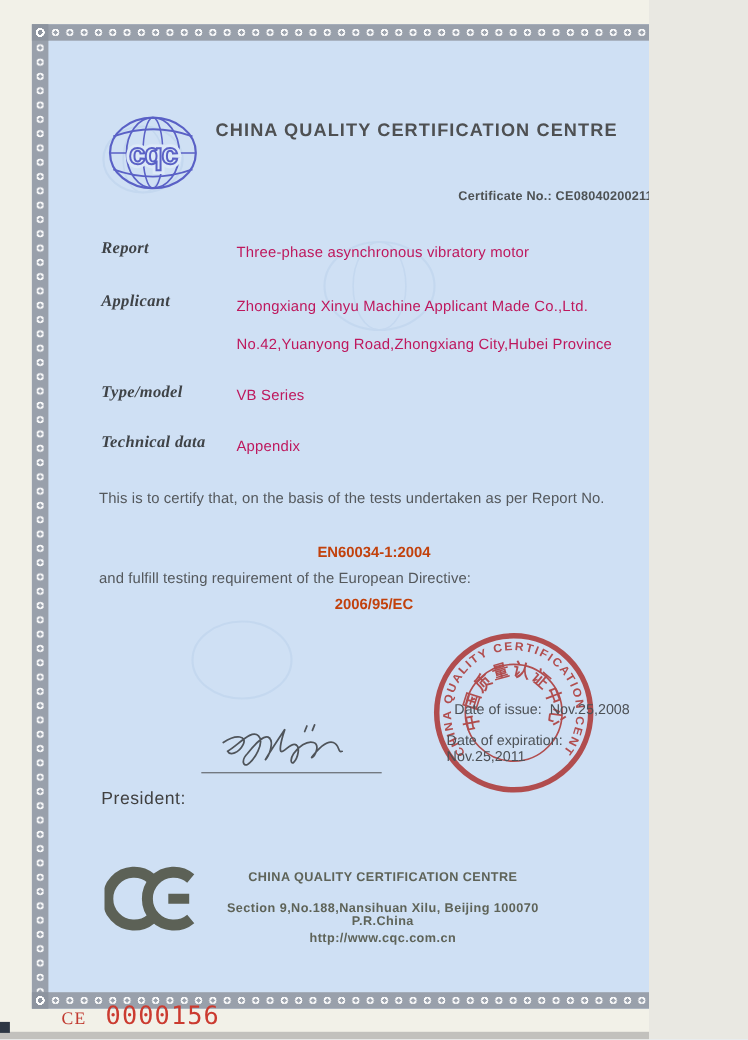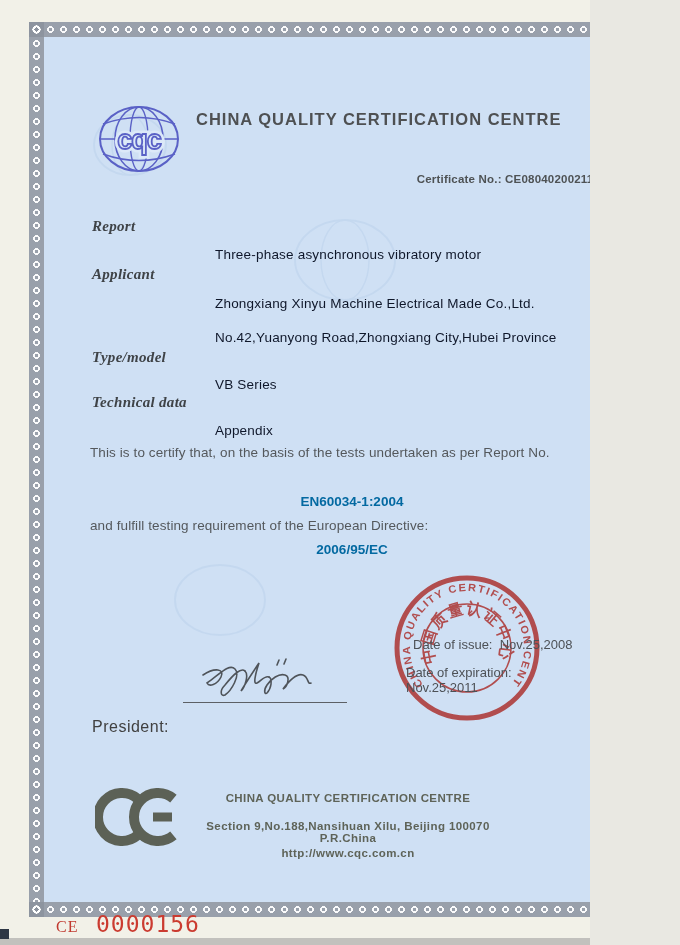--- a/index.html
+++ b/index.html
@@ -20,23 +20,23 @@
             background-image: radial-gradient(circle 6px at 50% 50%,
               rgba(255,255,255,0) 0 2.2px, #fff 2.2px 4px, rgba(255,255,255,0) 4.2px); }
 
   .abs { position:absolute; }
   .wm { position:absolute; opacity:.16; }
 
   .org-title { font-size:16.5px; font-weight:bold; letter-spacing:1px; color:#4e5052; }
   .certno { font-size:11.5px; font-weight:bold; color:#4e5254; letter-spacing:.2px; }
   .flabel { font-family:"Liberation Serif", serif; font-style:italic; font-weight:bold;
             font-size:15px; color:#3f4347; letter-spacing:.3px; }
-  .fvalue { font-size:13.5px; color:#0f172a; letter-spacing:.2px;margin-top:25px; }
+  .fvalue { font-size:13.5px; color:#be185d; letter-spacing:.2px; }
   .bodyline { font-size:13.5px; color:#54585c; letter-spacing:.1px; }
-  .centerbold { font-size:13.5px; font-weight:bold; color:#0369a1; text-align:center; width:520px; left:92px; }
+  .centerbold { font-size:13.5px; font-weight:bold; color:#c2410c; text-align:center; width:520px; left:80px; }
   .dateline { font-size:13px; color:#4d5156; z-index:5; }
   .president { font-size:16px; color:#404040; letter-spacing:.5px;margin-top:45px; }
   .sigline { height:1px; background:#5c6065; width:164px; }
   .footer-txt { font-size:11.5px; font-weight:bold; color:#5e6358; letter-spacing:.4px;
                 text-align:center; width:340px; left:178px; }
   .seal-wrap { mix-blend-mode:multiply; opacity:.9; z-index:4; }
   .side-stamp { position:absolute; left:628px; top:362px; width:70px; height:35px;
                 border:3px solid rgba(211,62,52,.8); transform:rotate(-5deg);
                 color:rgba(211,62,52,.9); font-size:17px; font-weight:bold;
                 line-height:29px; padding-left:4px; letter-spacing:2px; }
@@ -87,21 +87,21 @@
   <div class="abs org-title" style="left:196px;top:110px;">CHINA QUALITY CERTIFICATION CENTRE</div>
   <div class="abs certno" style="left:300px;top:173px;width:300px;text-align:right;">
     <span>Certificate No.:</span>
     <span>CE080402002119</span>
   </div>
 
   <div class="abs flabel" style="left:92px;top:218px;">Report</div>
   <div class="abs fvalue" style="left:215px;top:222px;">Three-phase asynchronous vibratory motor</div>
 
   <div class="abs flabel" style="left:92px;top:266px;">Applicant</div>
-  <div class="abs fvalue" style="left:215px;top:271px;">Zhongxiang Xinyu Machine Electrical Made Co.,Ltd.</div>
+  <div class="abs fvalue" style="left:215px;top:271px;">Zhongxiang Xinyu Machine Applicant Made Co.,Ltd.</div>
   <div class="abs fvalue" style="left:215px;top:305px;">No.42,Yuanyong Road,Zhongxiang City,Hubei Province</div>
 
   <div class="abs flabel" style="left:92px;top:349px;">Type/model</div>
   <div class="abs fvalue" style="left:215px;top:352px;">VB Series</div>
 
   <div class="abs flabel" style="left:92px;top:394px;">Technical data</div>
   <div class="abs fvalue" style="left:215px;top:398px;">Appendix</div>
 
   <div class="abs bodyline" style="left:90px;top:445px;">This is to certify that, on the basis of the tests undertaken as per Report No.</div>
   <div class="abs centerbold" style="top:494px;">EN60034-1:2004</div>

